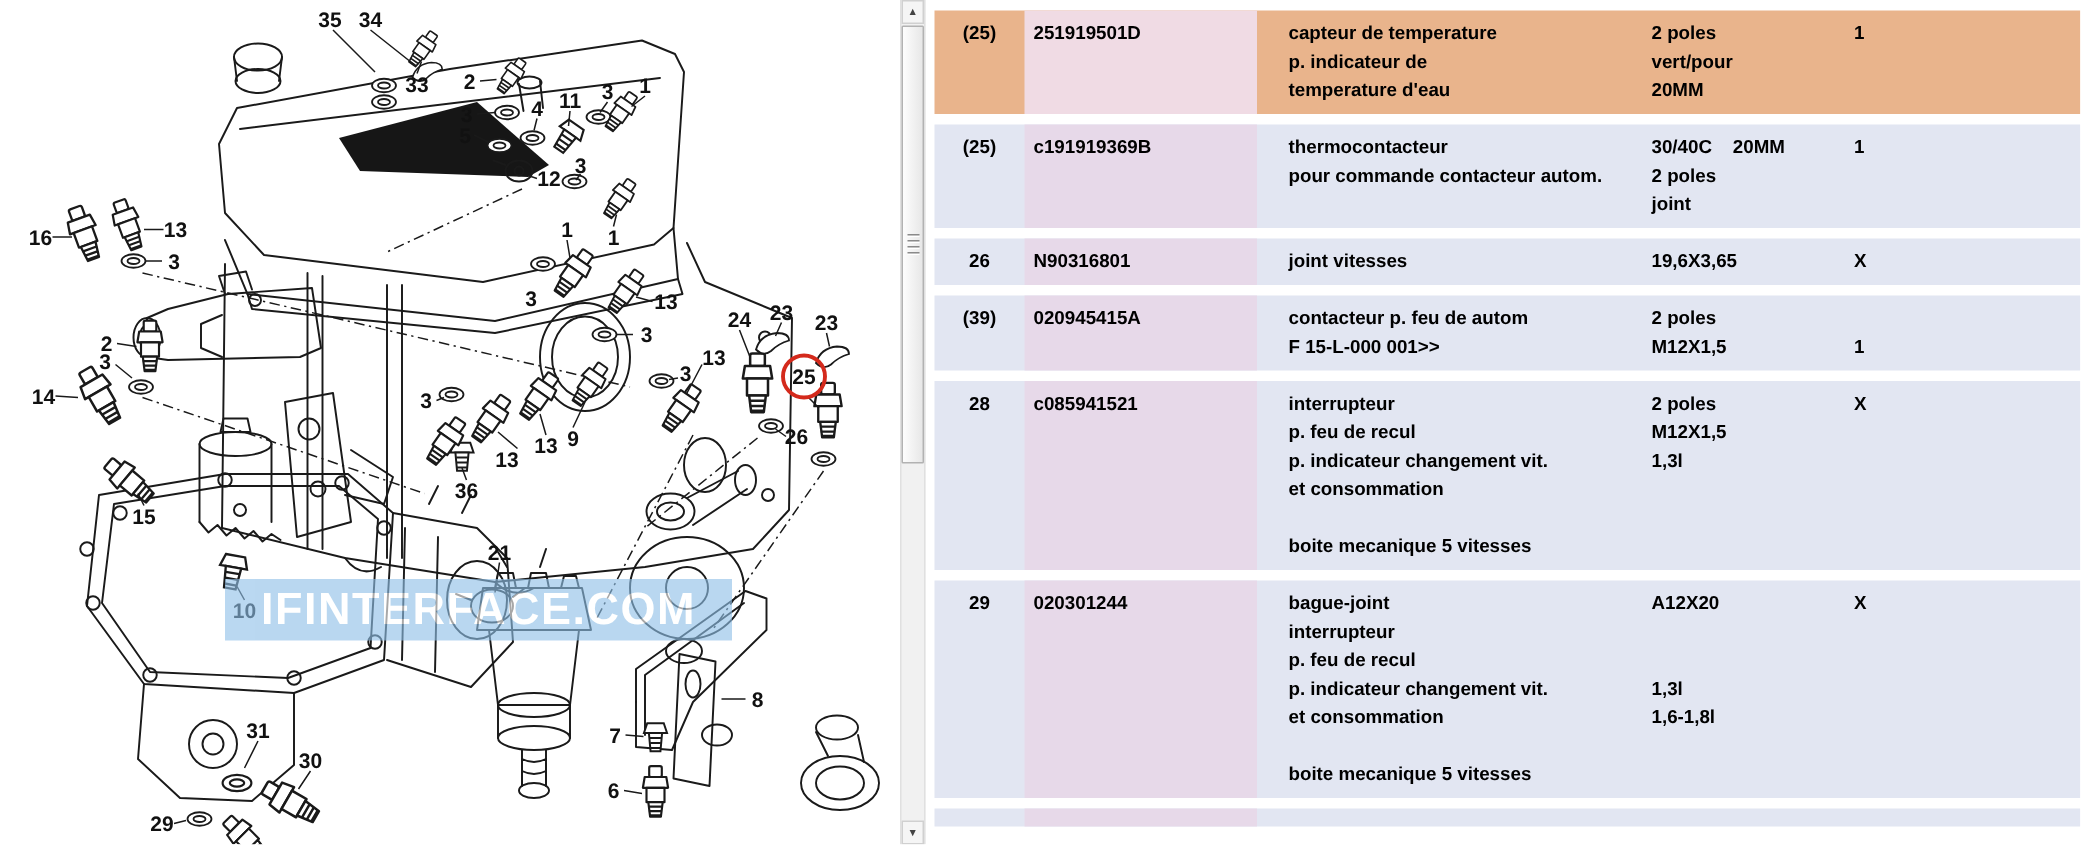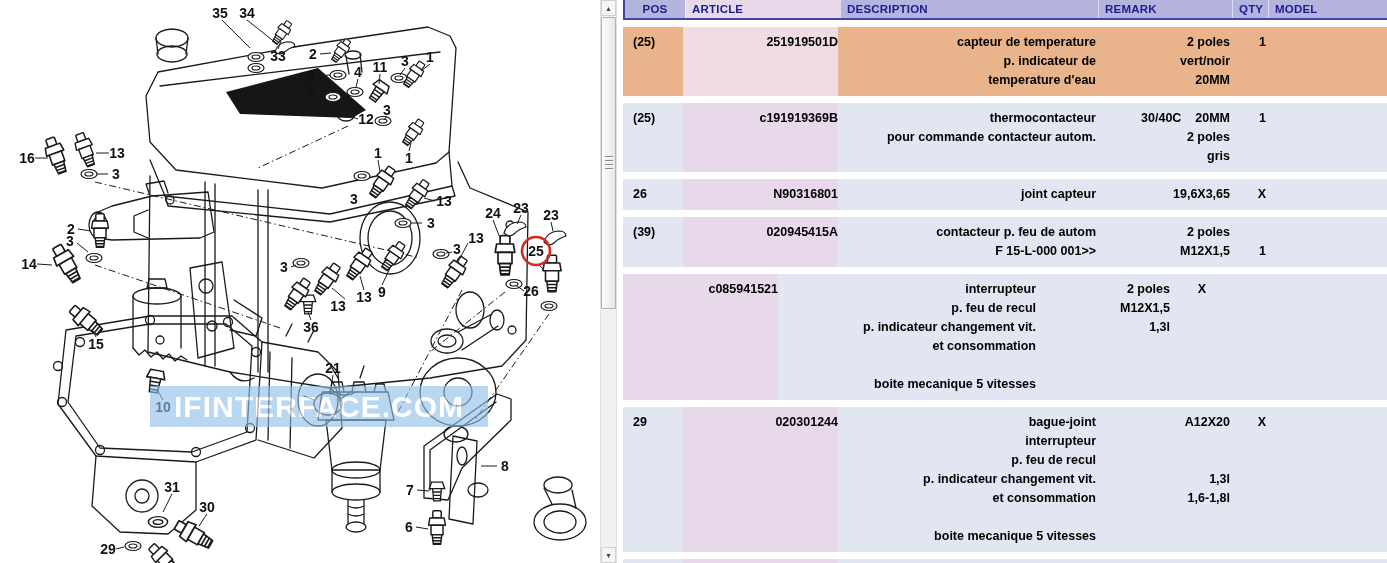--- a/index.html
+++ b/index.html
@@ -56,27 +56,27 @@
     padding-left:6px; border-left:1px solid rgba(255,255,255,.55);
   }
   .thead .hcell:first-child { border-left:none; text-align:center; padding-left:0; }
 
   #tbody { margin-top:7px; }
   .trow { display:flex; margin-bottom:7px; background:var(--row-bg,#e2e6f2); }
   .trow.selected { background:var(--selected-row-bg,#e9b48c); }
   .cell {
     box-sizing:border-box; padding:6px 0 6px 6px;
     font-size:12.5px; font-weight:bold; color:#000; line-height:19px;
-    white-space:pre; overflow:hidden;text-align:right;
+    white-space:pre; overflow:hidden;
   }
   .cell .line { height:19px; }
-  .c-pos     { width:60px;  text-align:left; padding-left:10px; }
+  .c-pos     { width:60px;  text-align:center; padding-left:0; }
   .c-article { width:155px; background:var(--article-bg,#e7d9e9); }
   .trow.selected .c-article { background:var(--selected-article-bg,#f0dbe4); }
-  .c-desc    { width:258px; padding-left:3px; }
+  .c-desc    { width:258px; padding-left:21px; }
   .c-remark  { width:134px; padding-left:5px; }
   .c-qty     { width:36px;  }
   .c-model   { flex:1; }
 </style>
 </head>
 <body>
 
 <div id="app">
 
   <div class="diagram-panel">
@@ -328,62 +328,55 @@
           <div></div>
           <div></div>
         </div>
     </div>
     <div class="sb-btn down">
       <span>▼</span>
     </div>
   </div>
 
   <div class="table-panel">
-    <div class="thead">
-      <div class="hcell c-pos">POS</div>
-      <div class="hcell c-article">ARTICLE</div>
-      <div class="hcell c-desc">DESCRIPTION</div>
-      <div class="hcell c-remark">REMARK</div>
-      <div class="hcell c-qty">QTY</div>
-      <div class="hcell c-model">MODEL</div>
-    </div>
     <div id="tbody">
         <div class="trow selected">
           <div class="cell c-pos"><div class="line">(25)</div></div>
           <div class="cell c-article"><div class="line">251919501D</div></div>
           <div class="cell c-desc"><div class="line">capteur de temperature</div><div class="line">p. indicateur de</div><div class="line">temperature d'eau</div></div>
-          <div class="cell c-remark"><div class="line">2 poles</div><div class="line">vert/noir</div><div class="line">20MM</div></div>
+          <div class="cell c-remark"><div class="line">2 poles</div><div class="line">vert/pour</div><div class="line">20MM</div></div>
           <div class="cell c-qty"><div class="line">1</div><div class="line">&nbsp;</div><div class="line">&nbsp;</div></div>
           <div class="cell c-model"><div class="line">&nbsp;</div></div>
         </div>
         <div class="trow">
           <div class="cell c-pos"><div class="line">(25)</div></div>
           <div class="cell c-article"><div class="line">c191919369B</div></div>
           <div class="cell c-desc"><div class="line">thermocontacteur</div><div class="line">pour commande contacteur autom.</div><div class="line">&nbsp;</div></div>
-          <div class="cell c-remark"><div class="line">30/40C&nbsp;&nbsp;&nbsp;&nbsp;20MM</div><div class="line">2 poles</div><div class="line">gris</div></div>
+          <div class="cell c-remark"><div class="line">30/40C&nbsp;&nbsp;&nbsp;&nbsp;20MM</div><div class="line">2 poles</div><div class="line">joint</div></div>
           <div class="cell c-qty"><div class="line">1</div><div class="line">&nbsp;</div><div class="line">&nbsp;</div></div>
           <div class="cell c-model"><div class="line">&nbsp;</div></div>
         </div>
         <div class="trow">
           <div class="cell c-pos"><div class="line">26</div></div>
           <div class="cell c-article"><div class="line">N90316801</div></div>
-          <div class="cell c-desc"><div class="line">joint capteur</div></div>
+          <div class="cell c-desc"><div class="line">joint vitesses</div></div>
           <div class="cell c-remark"><div class="line">19,6X3,65</div></div>
           <div class="cell c-qty"><div class="line">X</div></div>
           <div class="cell c-model"><div class="line">&nbsp;</div></div>
         </div>
         <div class="trow">
           <div class="cell c-pos"><div class="line">(39)</div></div>
           <div class="cell c-article"><div class="line">020945415A</div></div>
           <div class="cell c-desc"><div class="line">contacteur p. feu de autom</div><div class="line">F 15-L-000 001&gt;&gt;</div></div>
           <div class="cell c-remark"><div class="line">2 poles</div><div class="line">M12X1,5</div></div>
           <div class="cell c-qty"><div class="line">&nbsp;</div><div class="line">1</div></div>
           <div class="cell c-model"><div class="line">&nbsp;</div></div>
         </div>
         <div class="trow">
+          <div class="cell c-pos"><div class="line">28</div></div>
           <div class="cell c-article"><div class="line">c085941521</div></div>
           <div class="cell c-desc"><div class="line">interrupteur</div><div class="line">p. feu de recul</div><div class="line">p. indicateur changement vit.</div><div class="line">et consommation</div><div class="line">&nbsp;</div><div class="line">boite mecanique 5 vitesses</div></div>
           <div class="cell c-remark"><div class="line">2 poles</div><div class="line">M12X1,5</div><div class="line">1,3l</div><div class="line">&nbsp;</div><div class="line">&nbsp;</div><div class="line">&nbsp;</div></div>
           <div class="cell c-qty"><div class="line">X</div><div class="line">&nbsp;</div><div class="line">&nbsp;</div><div class="line">&nbsp;</div><div class="line">&nbsp;</div><div class="line">&nbsp;</div></div>
           <div class="cell c-model"><div class="line">&nbsp;</div></div>
         </div>
         <div class="trow">
           <div class="cell c-pos"><div class="line">29</div></div>
           <div class="cell c-article"><div class="line">020301244</div></div>
           <div class="cell c-desc"><div class="line">bague-joint</div><div class="line">interrupteur</div><div class="line">p. feu de recul</div><div class="line">p. indicateur changement vit.</div><div class="line">et consommation</div><div class="line">&nbsp;</div><div class="line">boite mecanique 5 vitesses</div></div>

